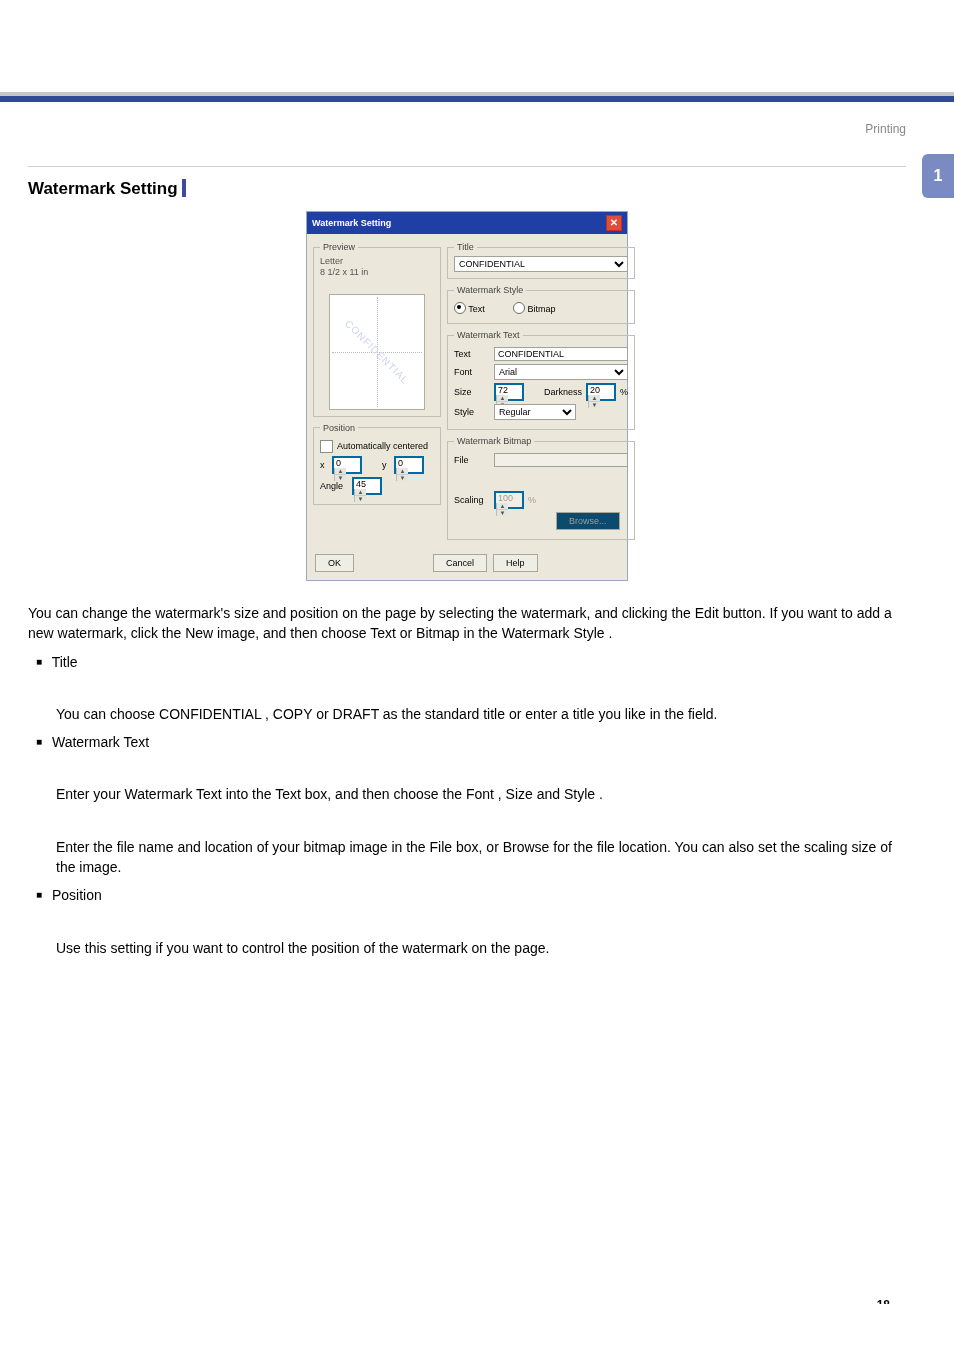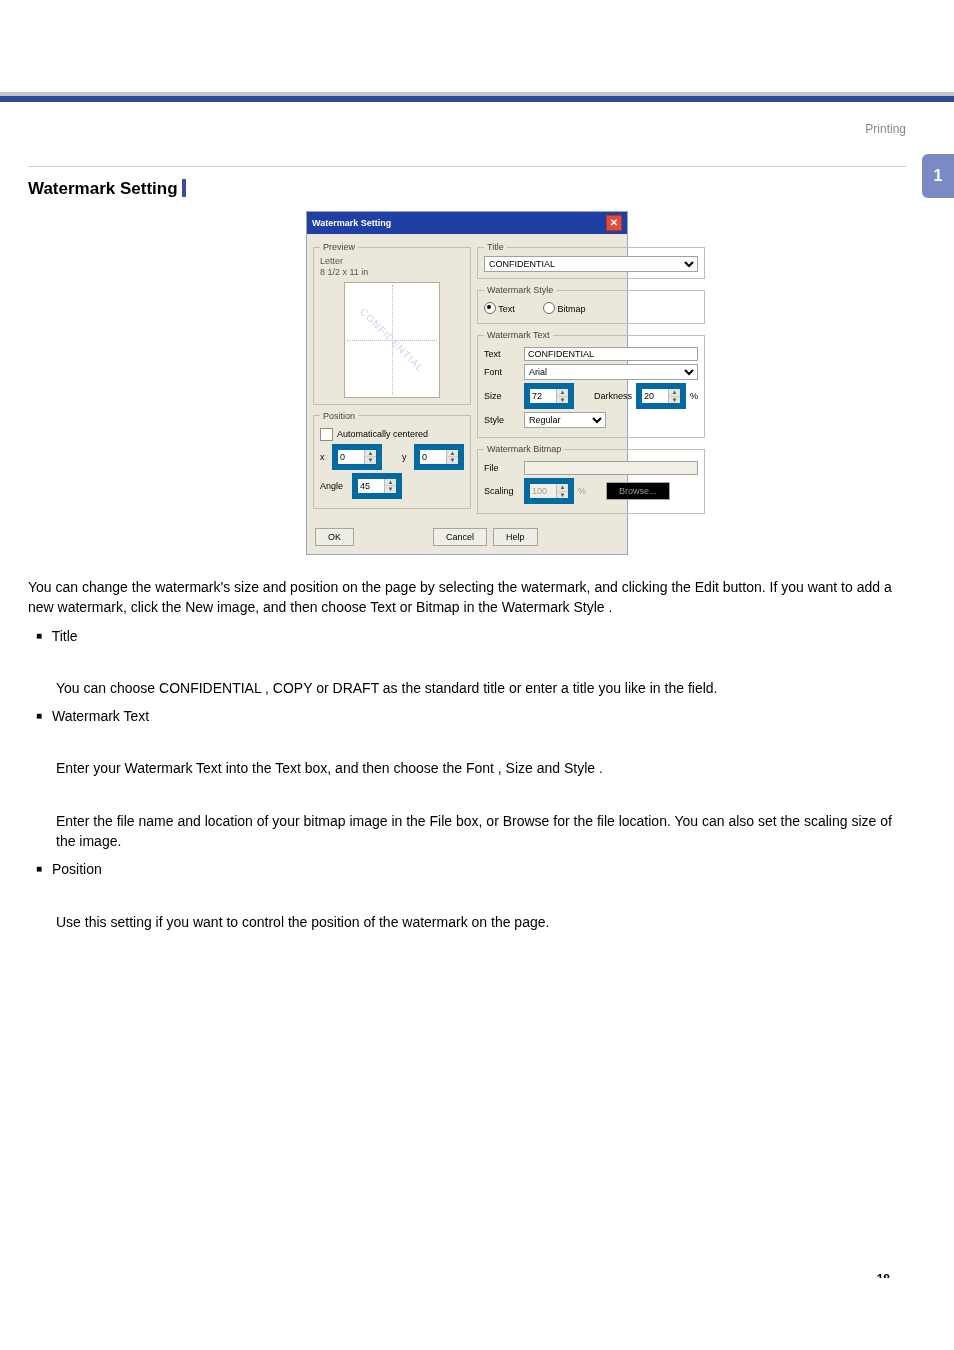--- a/index.html
+++ b/index.html
@@ -95,21 +95,21 @@
   .dlg-body { display: flex; padding: 4px 6px 2px 6px; gap: 6px; }
   .dlg-col { flex: 1; }
 
   fieldset.fs {
     border: 1px solid #c0bfb4;
     margin: 4px 0 6px;
     padding: 4px 6px 6px 6px;
   }
   fieldset.fs legend { padding: 0 3px; color: #444; }
 
-  .preview-info { color: #555; line-height: 1.2; margin-bottom: 4px; }
+  .preview-info { color: #555; line-height: 1.2; margin-bottom: 16px; }
   .preview-box {
     width: 94px;
     height: 114px;
     background: #ffffff;
     border: 1px solid #b0aea0;
     margin: 2px auto 0;
     position: relative;
   }
   .preview-h { position: absolute; left:2px; right:2px; top:50%; border-top:1px dotted #bbb; }
   .preview-v { position: absolute; top:2px; bottom:2px; left:50%; border-left:1px dotted #bbb; }
@@ -130,23 +130,24 @@
     border: 1px solid #9fa39b;
     background: #ffffff;
     height: 14px;
     padding: 0 3px;
     font-size: 9px;
     box-sizing: border-box;
   }
   .wselect { font-size: 9px; height: 16px; border: 1px solid #9fa39b; background: #fff; }
   .spin {
     display: inline-flex;
-    border: 6px solid #0369a1;
+    border: 2px solid #0369a1;
     height: 14px;
     background: #fff;
+    flex-direction: column;
   }
   .spin input {
     border: none;
     width: 22px;
     font-size: 9px;
     padding: 0 2px;
     outline: none;
   }
   .spin .sb {
     width: 11px;
@@ -166,21 +167,21 @@
   .spin .sb div:first-child { border-bottom: 1px solid #ccc; }
 
   .btn {
     font-size: 9px;
     padding: 1px 12px;
     background: #efeee6;
     border: 1px solid #a7a79a;
     height: 18px;
     cursor: pointer;
   }
-  .btn.disabled { color: #9e9e94; background: #000000; cursor: default; }
+  .btn.disabled { color: #9e9e94; background: #0c4a6e; cursor: default; margin-top: 42px; }
 
   .dlg-footer {
     display: flex;
     padding: 6px 8px 8px;
     gap: 6px;
   }
   .dlg-footer .spacer-left { width: 86px; display:flex; justify-content:flex-start; }
   .dlg-footer .right-group { display:flex; gap:6px; margin-left:26px; }
 
   .checkbox-sq {

